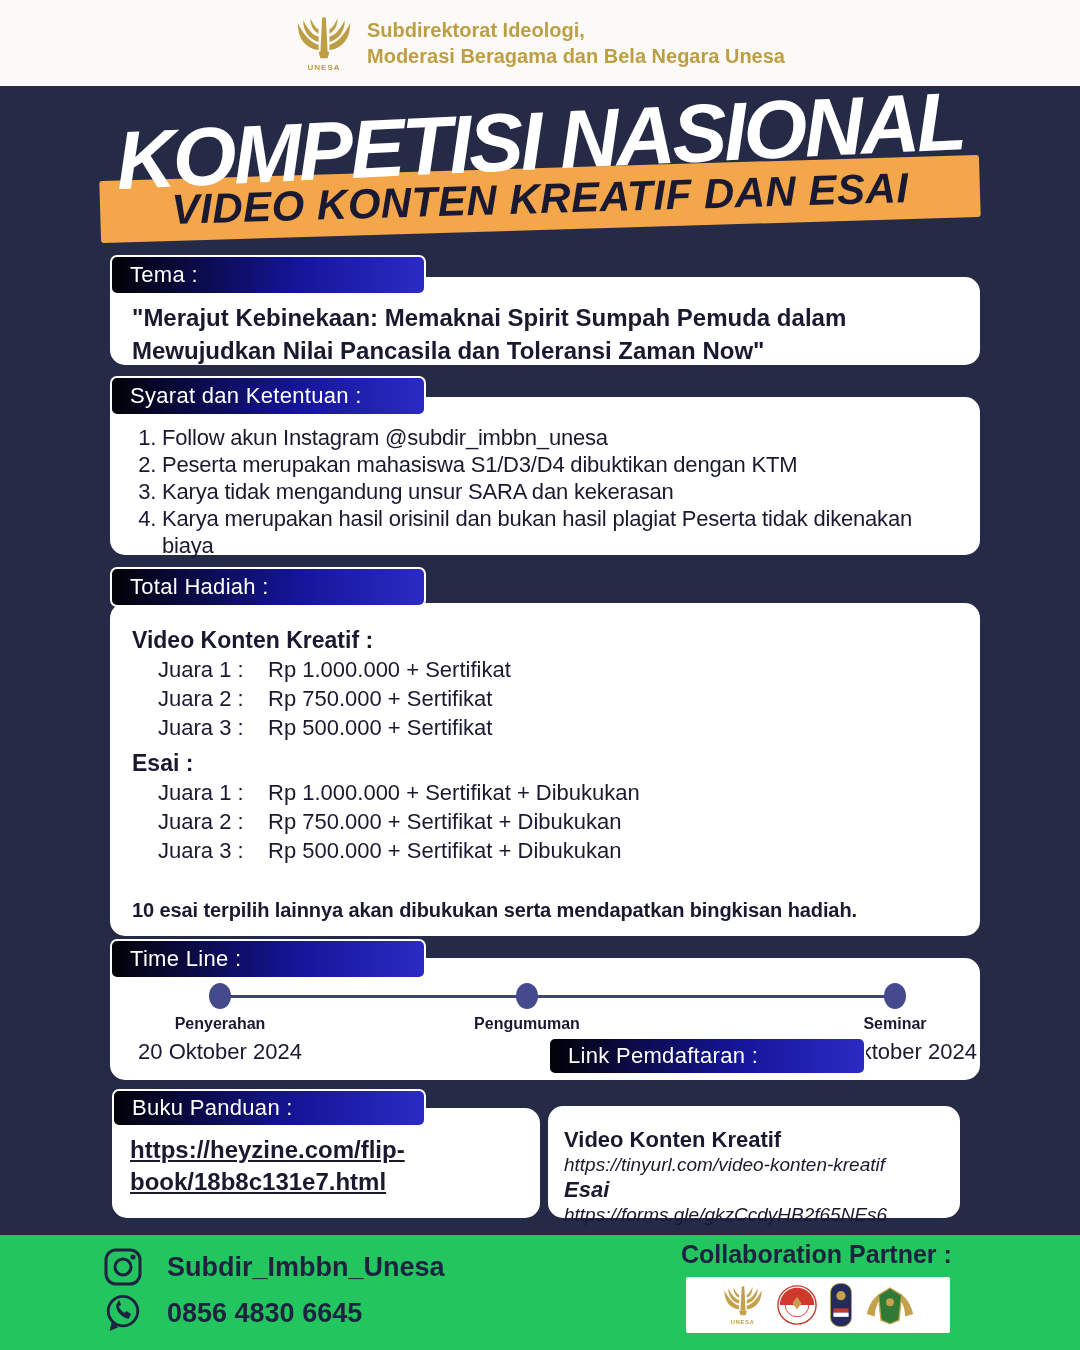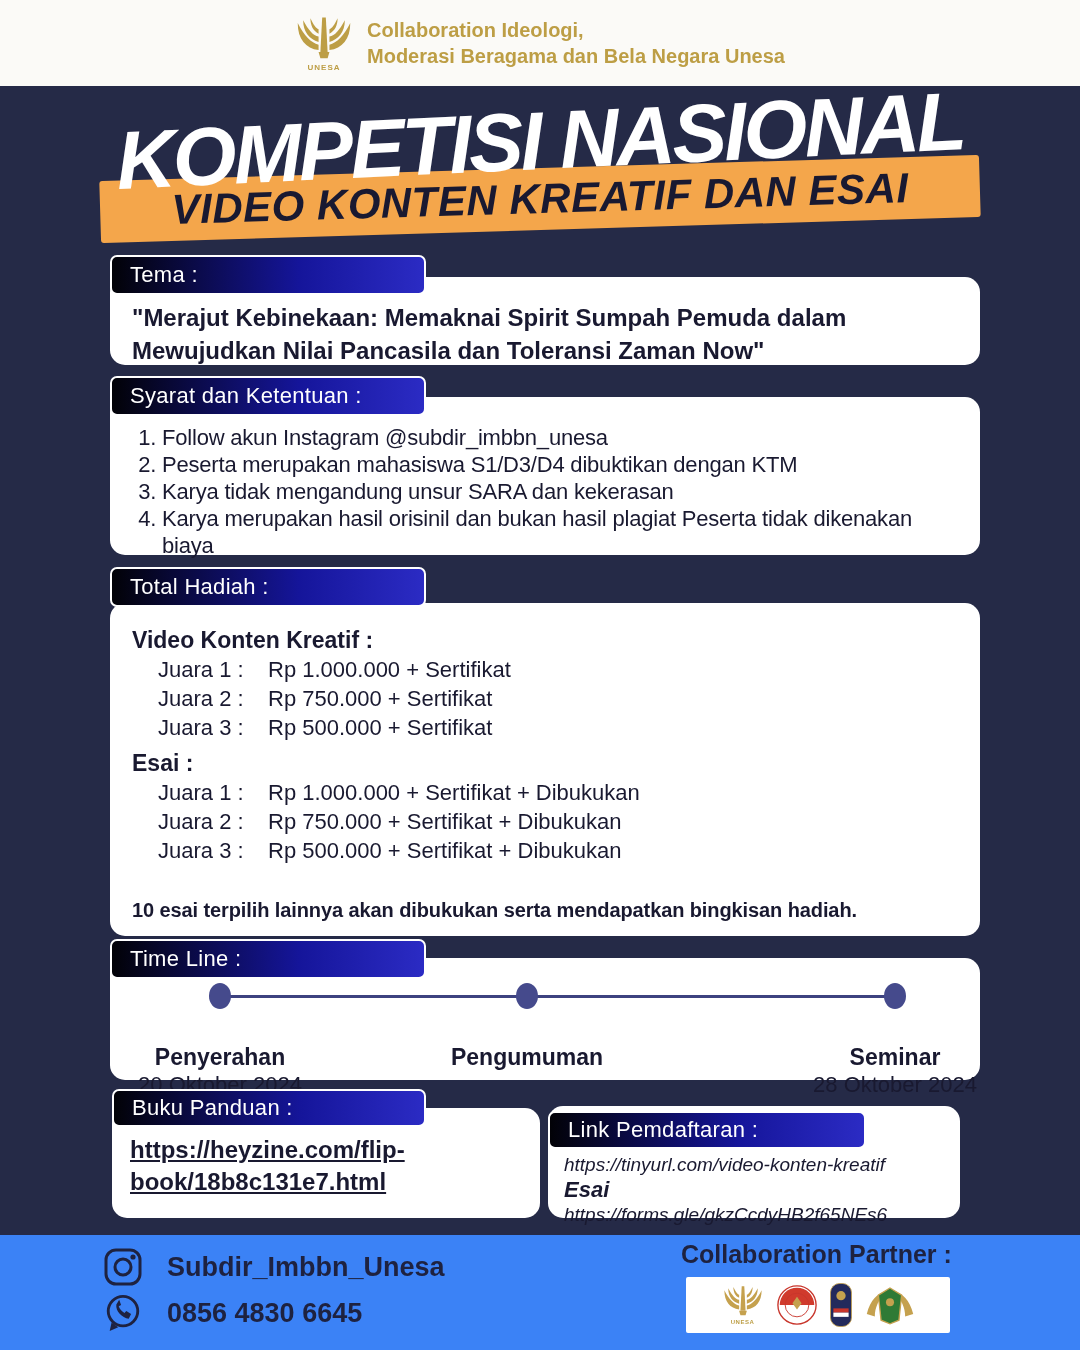--- a/index.html
+++ b/index.html
@@ -53,34 +53,34 @@
   .esai-heading{margin-top:6px;}
   .hadiah-note{font-weight:bold;font-size:20px;margin-top:34px;letter-spacing:-0.1px;}
   
   .timeline-badge{left:110px;top:939px;}
   .timeline-card{left:110px;top:958px;width:870px;height:122px;}
   .tl-line{position:absolute;left:110px;top:37px;width:675px;height:3px;background:#3D4280;}
   .tl-dot{position:absolute;top:25px;width:22px;height:26px;border-radius:50%;background:#454A8C;}
   .tl-dot.d0{left:99px}.tl-dot.d1{left:406px}.tl-dot.d2{left:774px}
   .tl-event{position:absolute;top:52px;width:280px;text-align:center;}
   .tl-event.e0{left:-30px}.tl-event.e1{left:277px}.tl-event.e2{left:645px}
-  .tl-name{font-weight:bold;font-size:23px;line-height:28px;margin-top:33px;}
+  .tl-name{font-weight:bold;font-size:16px;line-height:28px;}
   .tl-date{font-size:22px;line-height:27px;}
   
   .buku-badge{left:112px;top:1089px;width:314px;height:38px;}
   .buku-card{left:112px;top:1108px;width:428px;height:110px;padding:26px 5px 0 18px;}
   .buku-link{font-weight:bold;font-size:24px;line-height:32px;text-decoration:underline;color:#191930;overflow-wrap:break-word;}
   
-  .daftar-badge{left:548px;top:1111px;width:318px;height:38px;}
+  .daftar-badge{left:548px;top:1037px;width:318px;height:38px;}
   .daftar-card{left:548px;top:1106px;width:412px;height:112px;padding:21px 10px 13px 16px;}
   .reg-label{font-weight:bold;font-size:22px;line-height:25px;white-space:nowrap;}
   .reg-label.it{font-style:italic;}
   .reg-link{font-style:italic;font-size:19px;line-height:25px;white-space:nowrap;color:#191930;text-decoration:none;display:block;}
   
-  .footerbar{position:absolute;left:0;top:1235px;width:1080px;height:115px;background:#3b82f6;}
+  .footerbar{position:absolute;left:0;top:1235px;width:1080px;height:115px;background:#22c55e;}
   .contact{position:absolute;left:103px;top:12px;display:flex;flex-direction:column;gap:6px;}
   .contact-row{display:flex;align-items:center;gap:24px;color:#1E2240;font-weight:bold;font-size:27px;}
   .collab-label{position:absolute;left:681px;top:5px;color:#1E2240;font-weight:bold;font-size:25px;}
   .partner-box{position:absolute;left:686px;top:42px;width:264px;height:56px;background:#FFFFFF;
     display:flex;align-items:center;justify-content:center;gap:13px;border-radius:2px;}
   .p-logo{display:flex;flex-direction:column;align-items:center;}
   .p-caption{font-size:6px;font-weight:bold;color:#BD9E45;letter-spacing:0.5px;margin-top:-2px;}
 </style>
 </head>
 <body>
@@ -100,21 +100,21 @@
             <g transform="scale(-1,1) translate(-64,0)">
               <path d="M26 38 C12 36 3 26 3 8 C10 22 18 30 26 32 Z"></path>
               <path d="M26 29 C16 26 9 18 9 5 C15 16 20 22 26 23 Z"></path>
               <path d="M26 20 C20 17 17 11 17 3 C21 11 23 14 26 15 Z"></path>
             </g>
           </g>
         </svg>
         <div class="logo-caption">UNESA</div>
       </div>
       <div class="brand-text">
-        <div>Collaboration Ideologi,</div>
+        <div>Subdirektorat Ideologi,</div>
         <div>Moderasi Beragama dan Bela Negara Unesa</div>
       </div>
     </div>
   </header>
 
   <div class="title-main">KOMPETISI NASIONAL</div>
   <div class="title-banner">
     <span>VIDEO KONTEN KREATIF DAN ESAI</span>
   </div>
 

